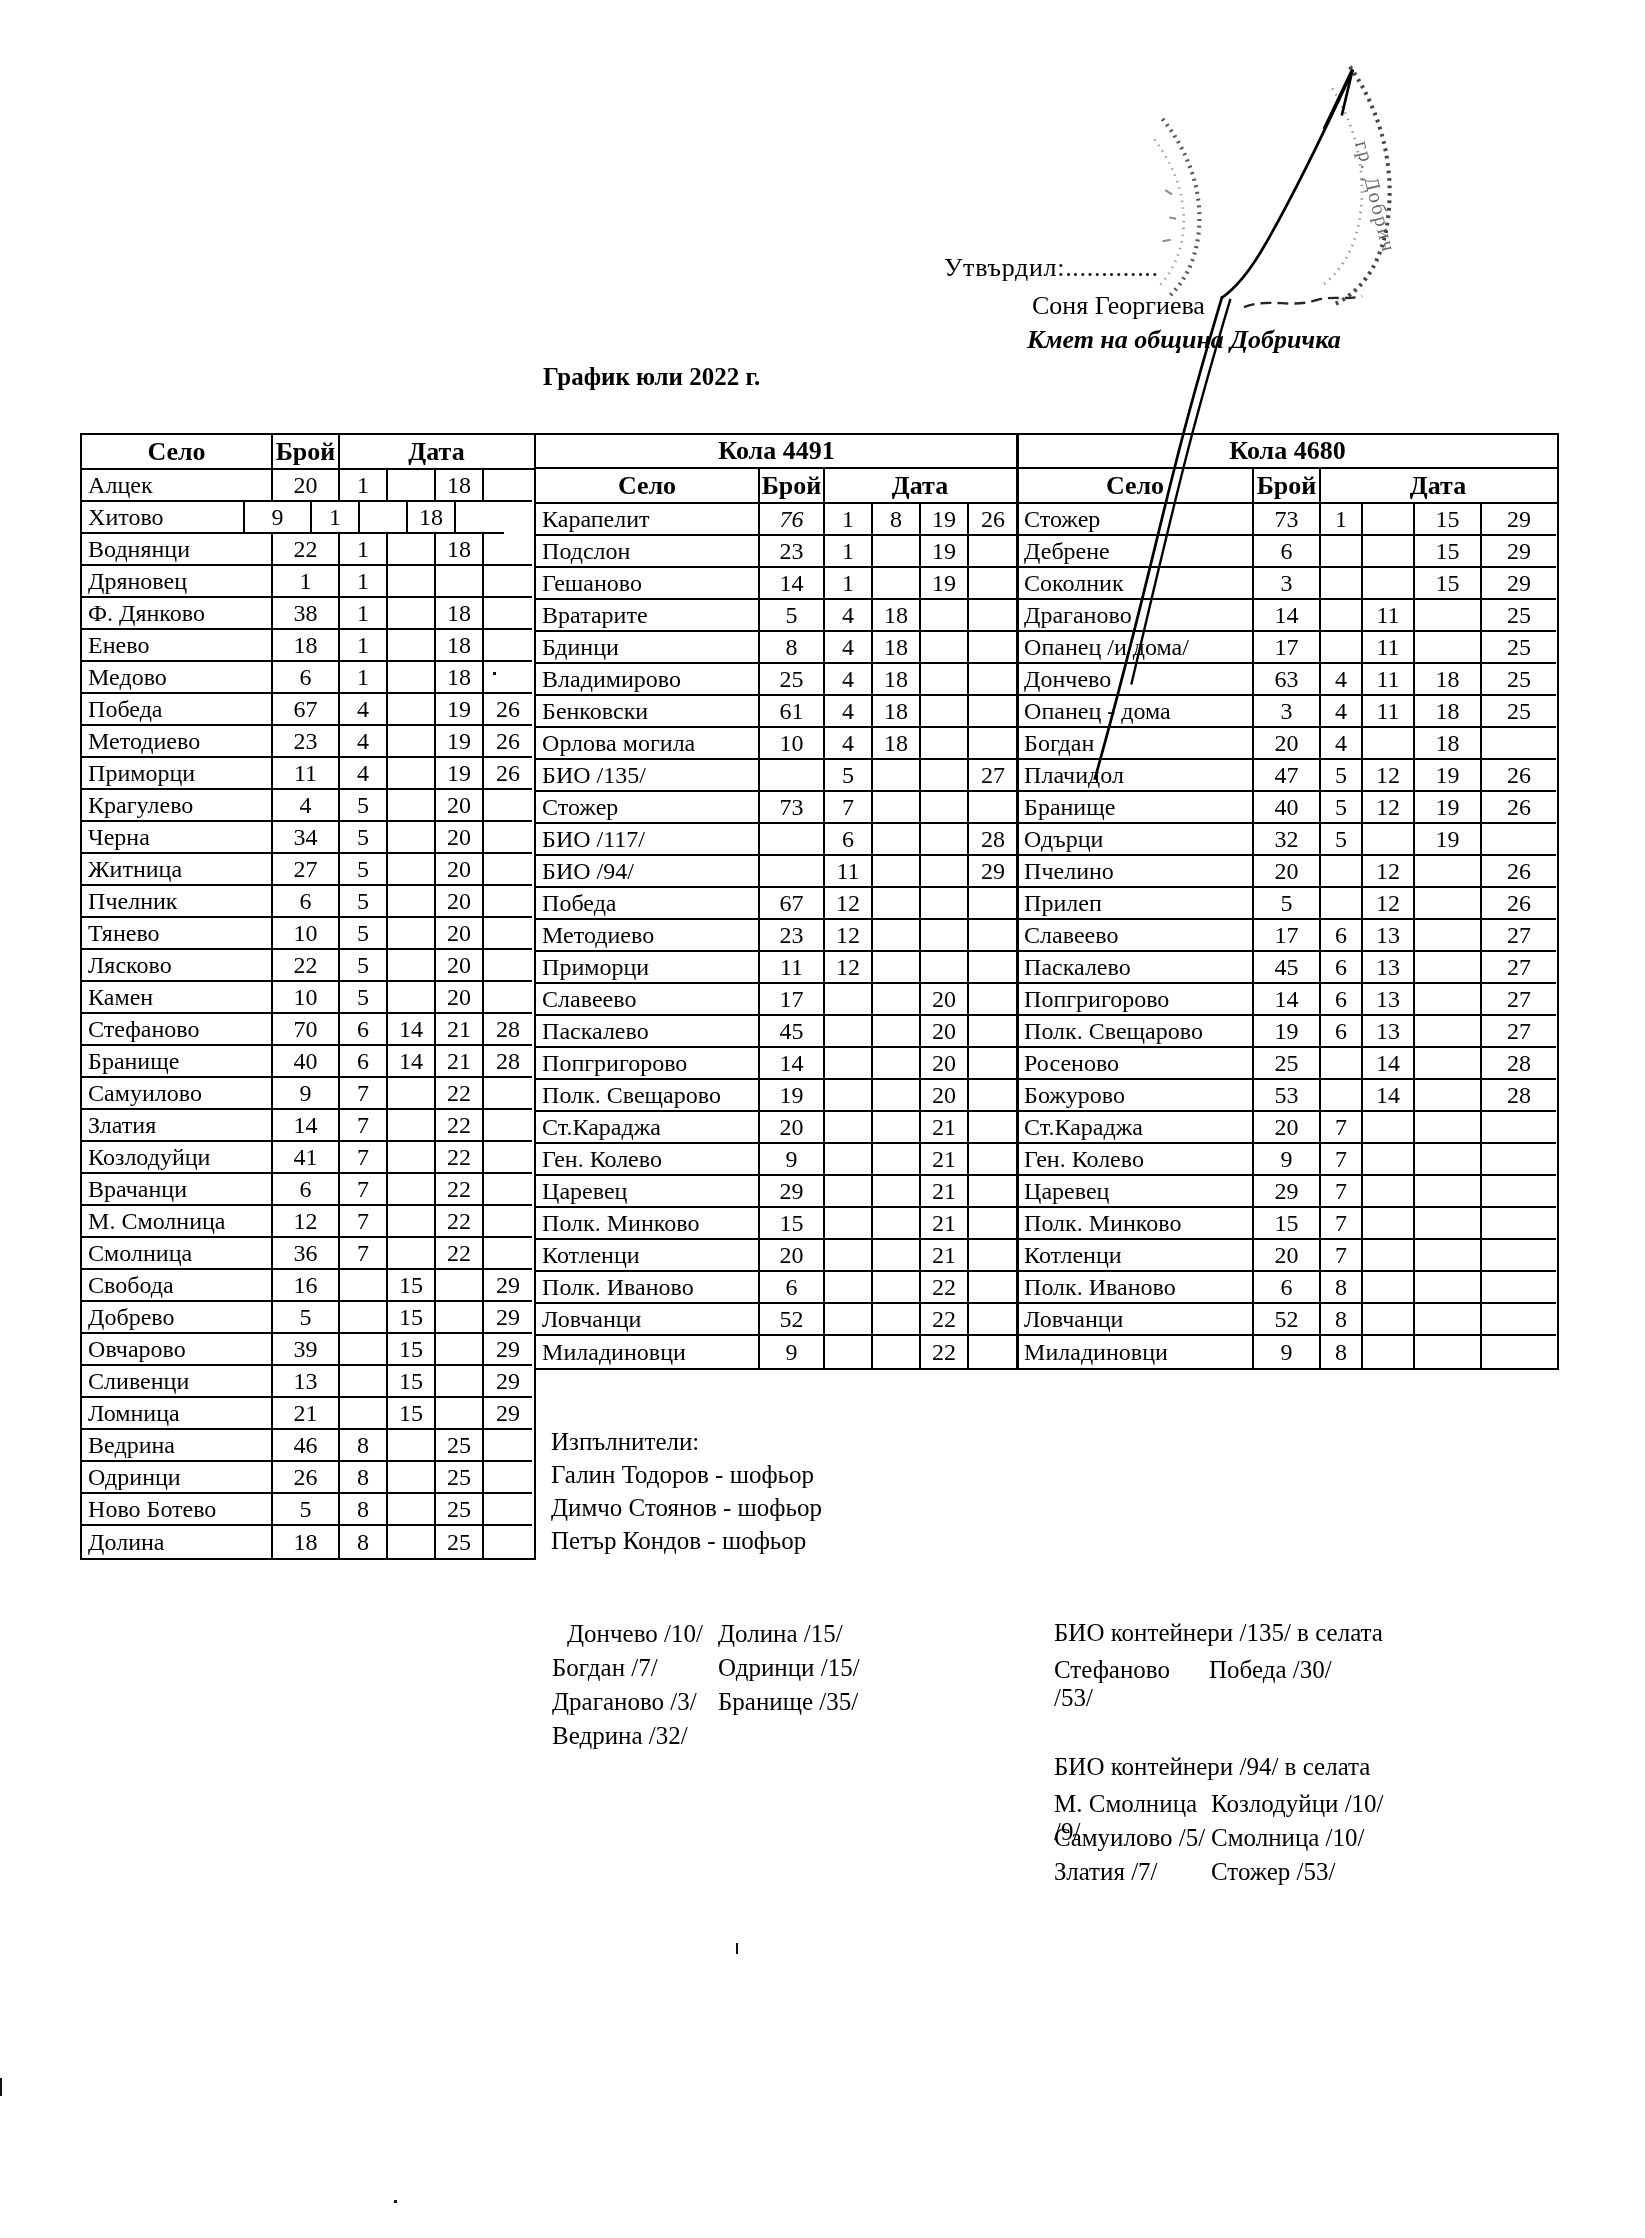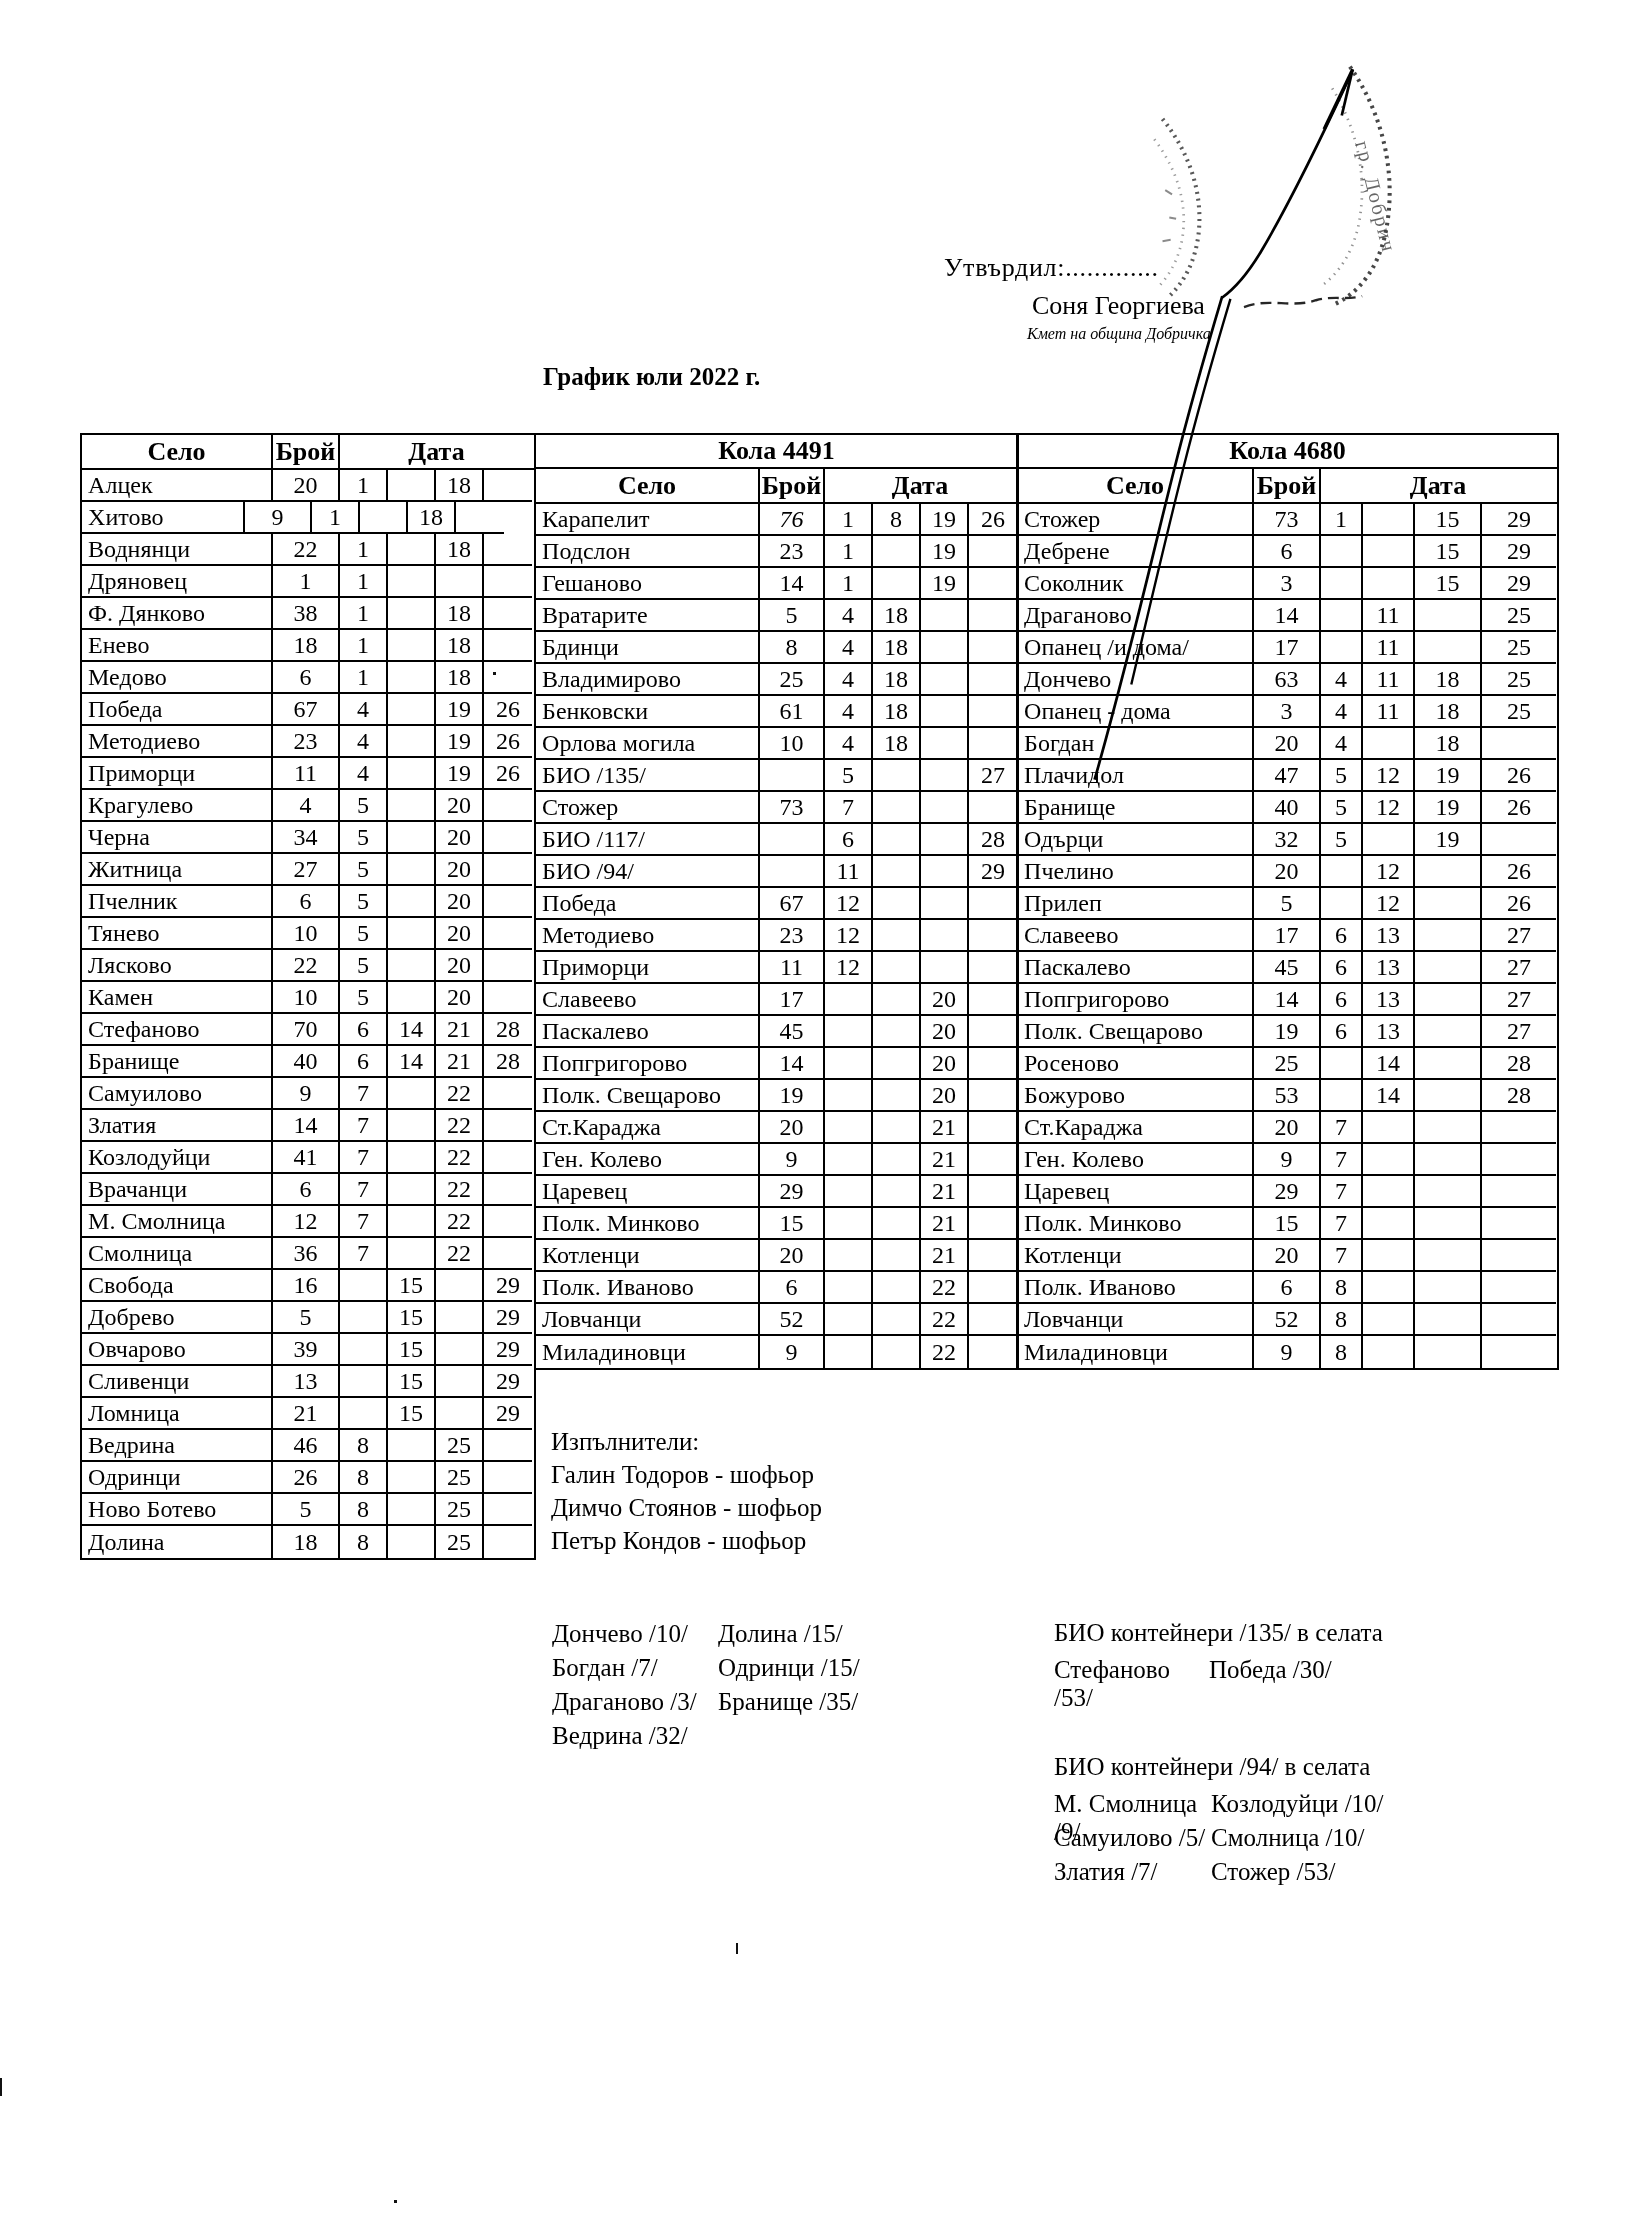--- a/index.html
+++ b/index.html
@@ -3,21 +3,21 @@
 <meta charset="utf-8">
 <style>
   html,body { margin:0; padding:0; background:#888; }
   .page {
     position:relative; width:1646px; height:2239px; background:#ffffff;
     font-family:"Liberation Serif", serif; color:#000; overflow:hidden;
   }
   .abs { position:absolute; }
   .approve-label { font-size:26px; letter-spacing:0.7px; }
   .approve-name  { font-size:26px; }
-  .approve-role  { font-size:16px; font-style:italic; }
+  .approve-role  { font-size:26px; font-style:italic;font-weight:bold; }
   .doc-title     { font-size:25px; font-weight:bold; }
 
   .section { position:absolute; border:2.7px solid #000; box-sizing:border-box; background:transparent; }
   .krow {
     height:34px; box-sizing:border-box; border-bottom:2px solid #000;
     display:flex; align-items:center; justify-content:center;
     font-weight:bold; font-size:26px;
   }
   .hrow { display:flex; height:35px; box-sizing:border-box; border-bottom:2.7px solid #000; }
   .hc {
@@ -813,21 +813,21 @@
     <div id="exec-items">
         <div>Галин Тодоров - шофьор</div>
         <div>Димчо Стоянов - шофьор</div>
         <div>Петър Кондов - шофьор</div>
       </div>
   </div>
 
   <div class="abs bio-block" style="left:552px; top:1620px; width:475px;">
     <div class="bio-rows">
         <div class="bio-row">
-          <div style="width: 166px;">Дончево /10/</div>
+          <div style="width: 166px; text-align: center;">Дончево /10/</div>
           <div>Долина /15/</div>
         </div>
         <div class="bio-row">
           <div style="width: 166px;">Богдан /7/</div>
           <div>Одринци /15/</div>
         </div>
         <div class="bio-row">
           <div style="width: 166px;">Драганово /3/</div>
           <div>Бранище /35/</div>
         </div>

